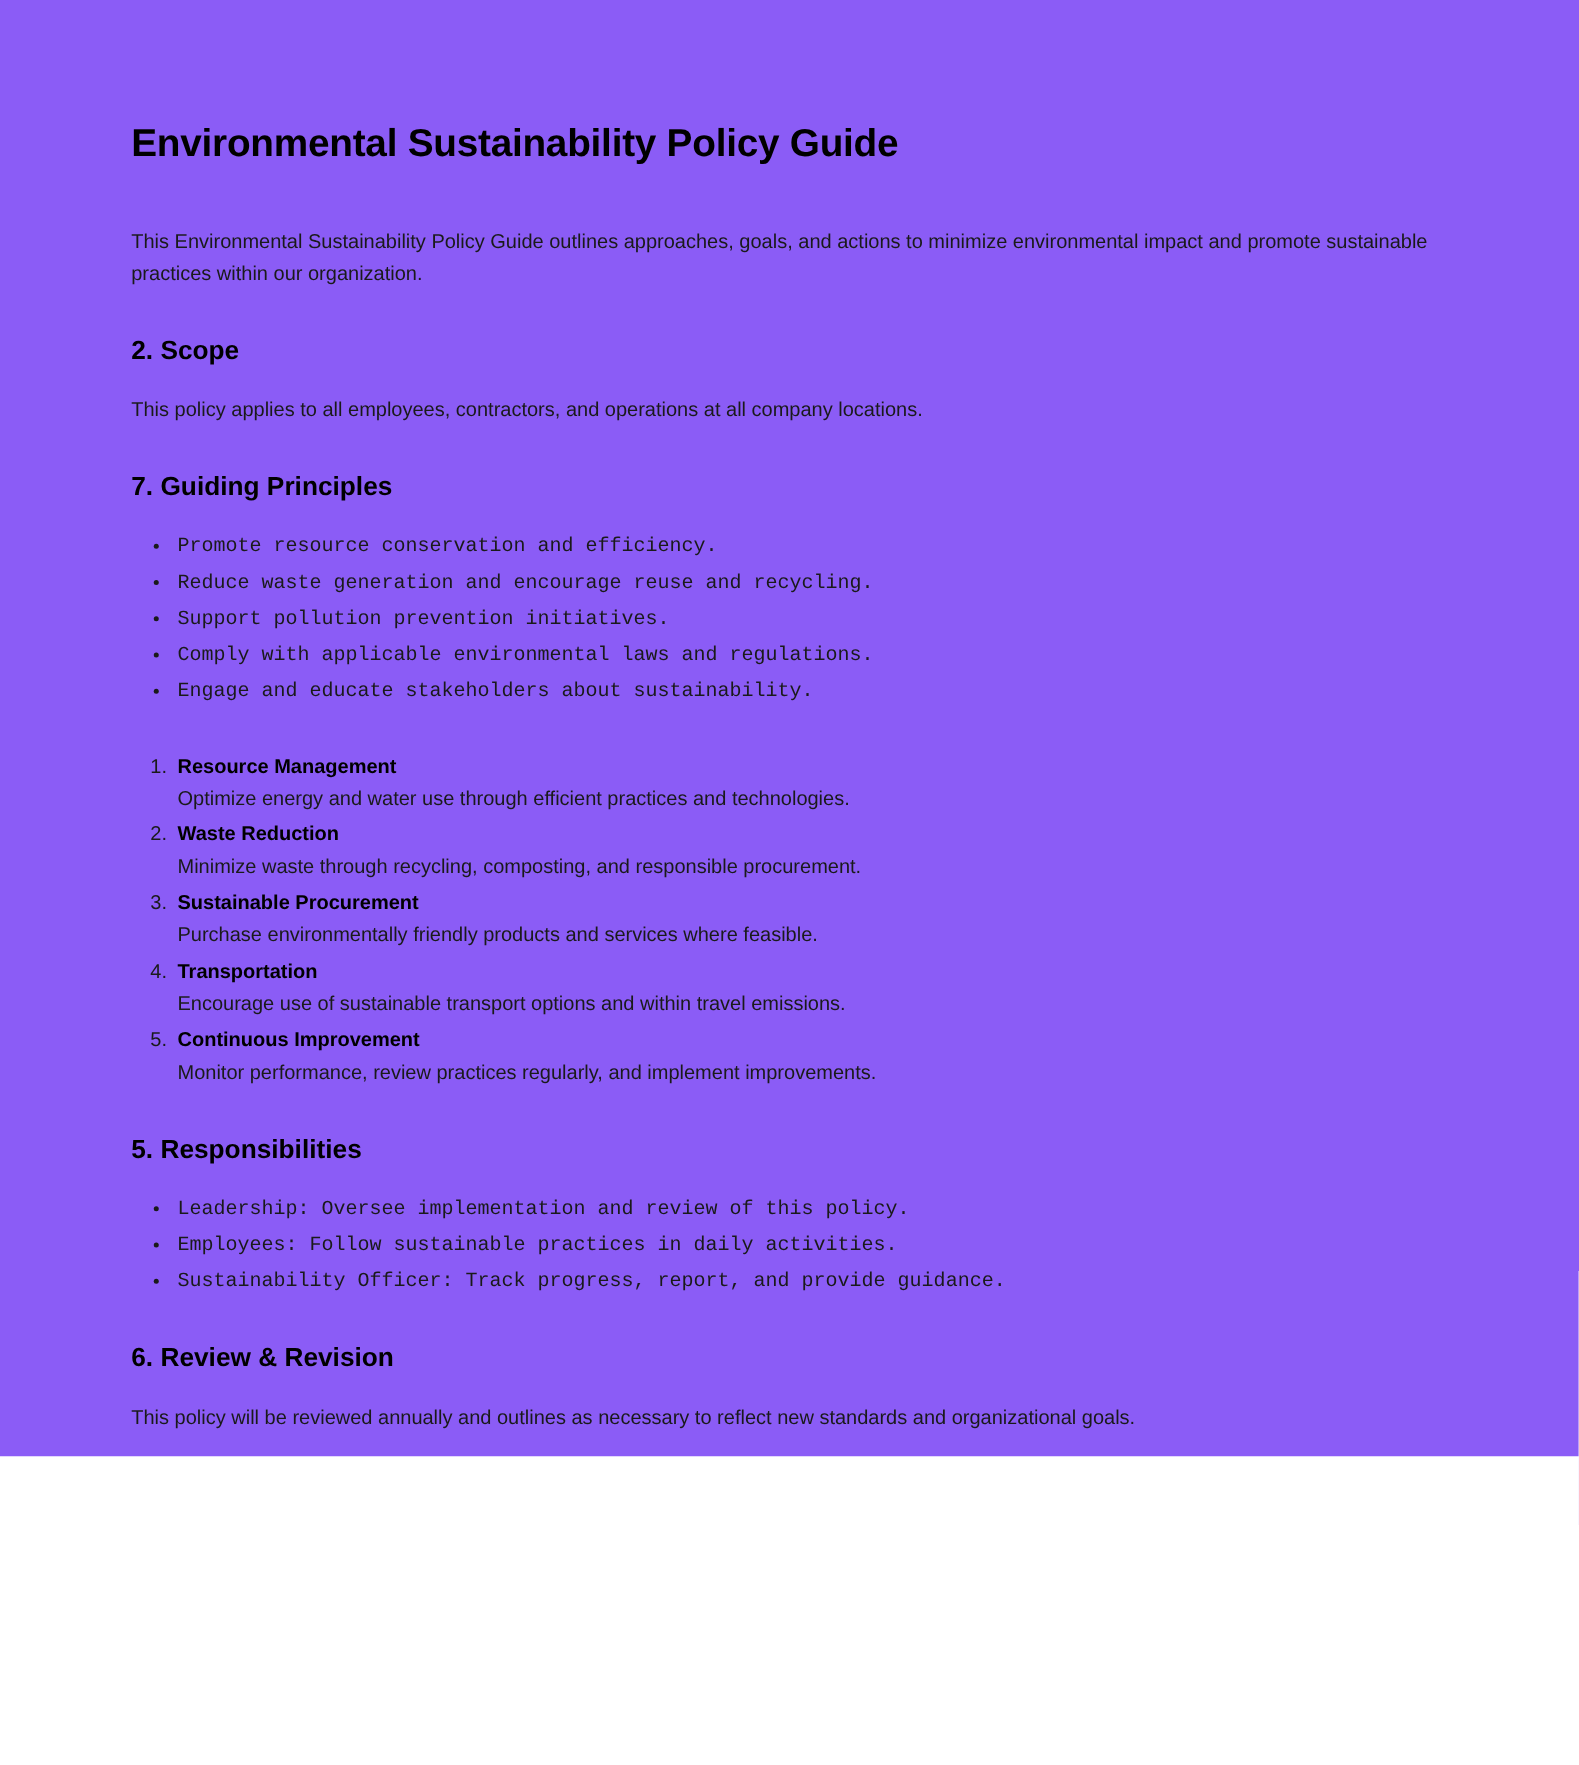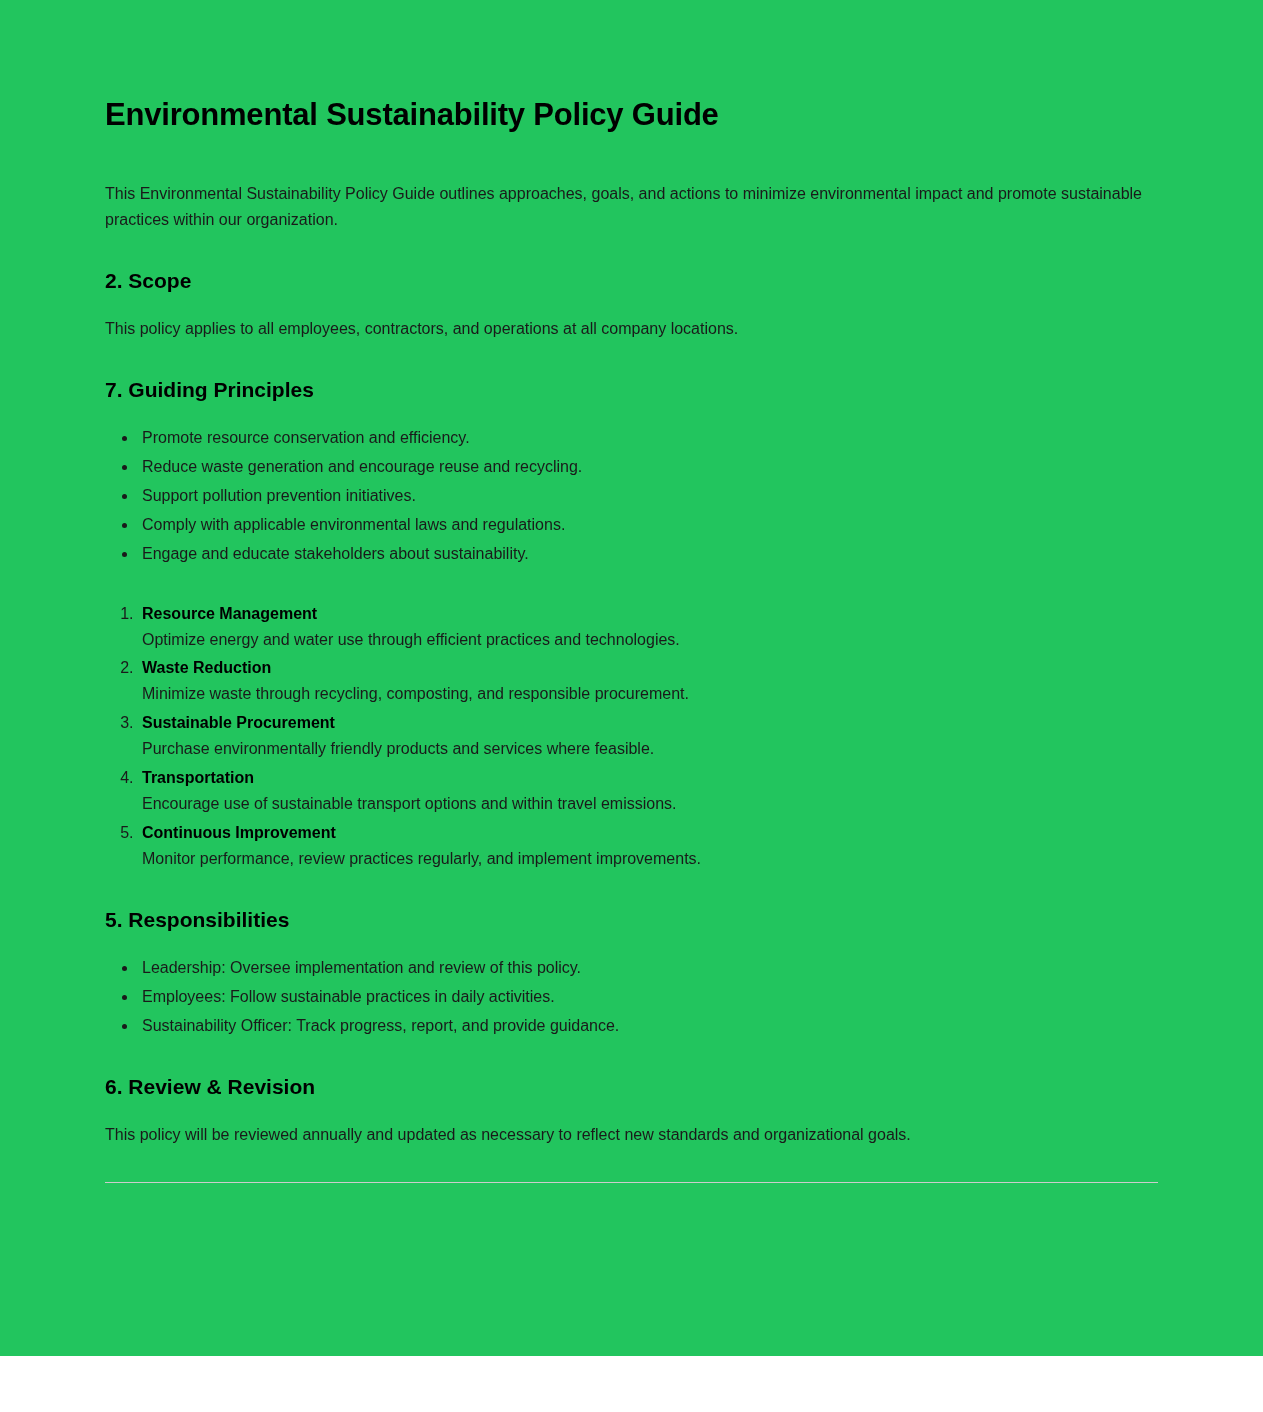--- a/index.html
+++ b/index.html
@@ -11,22 +11,22 @@
     width: 1263px;
     height: 1412px;
     font-family: "Liberation Sans", sans-serif;
     color: #1a1a1a;
     -webkit-font-smoothing: antialiased;
   }
 
   .page {
     position: relative;
     width: 1263px;
-    height: 1356px;
-    background: #22c55e;
+    height: 1165px;
+    background: #8b5cf6;
     overflow: hidden;
   }
 
   
   .doc-viewport {
     position: absolute;
     left: 0;
     top: 0;
     width: 1263px;
     height: 1300px;
@@ -77,20 +77,21 @@
     padding-left: 33px;
     list-style-type: disc;
   }
 
   ul.bullet-list li {
     font-size: 16px;
     line-height: 1.62;
     color: #1a1a1a;
     margin-bottom: 3px;
     padding-left: 4px;
+    font-family: Liberation Mono, monospace;
   }
 
   ol.numbered-list {
     margin: 0;
     padding-left: 33px;
     list-style-type: decimal;
   }
 
   ol.numbered-list li {
     font-size: 16px;
@@ -176,20 +177,20 @@
         <h2 class="section-heading">5. Responsibilities</h2>
         <ul class="bullet-list">
           <li>Leadership: Oversee implementation and review of this policy.</li>
           <li>Employees: Follow sustainable practices in daily activities.</li>
           <li>Sustainability Officer: Track progress, report, and provide guidance.</li>
         </ul>
       </div>
 
       <div class="section">
         <h2 class="section-heading">6. Review &amp; Revision</h2>
-        <p class="para">This policy will be reviewed annually and updated as necessary to reflect new standards and organizational goals.</p>
+        <p class="para">This policy will be reviewed annually and outlines as necessary to reflect new standards and organizational goals.</p>
       </div>
 
       <hr class="divider">
 
     </div>
   </div>
 </div>
 
 </body></html>

